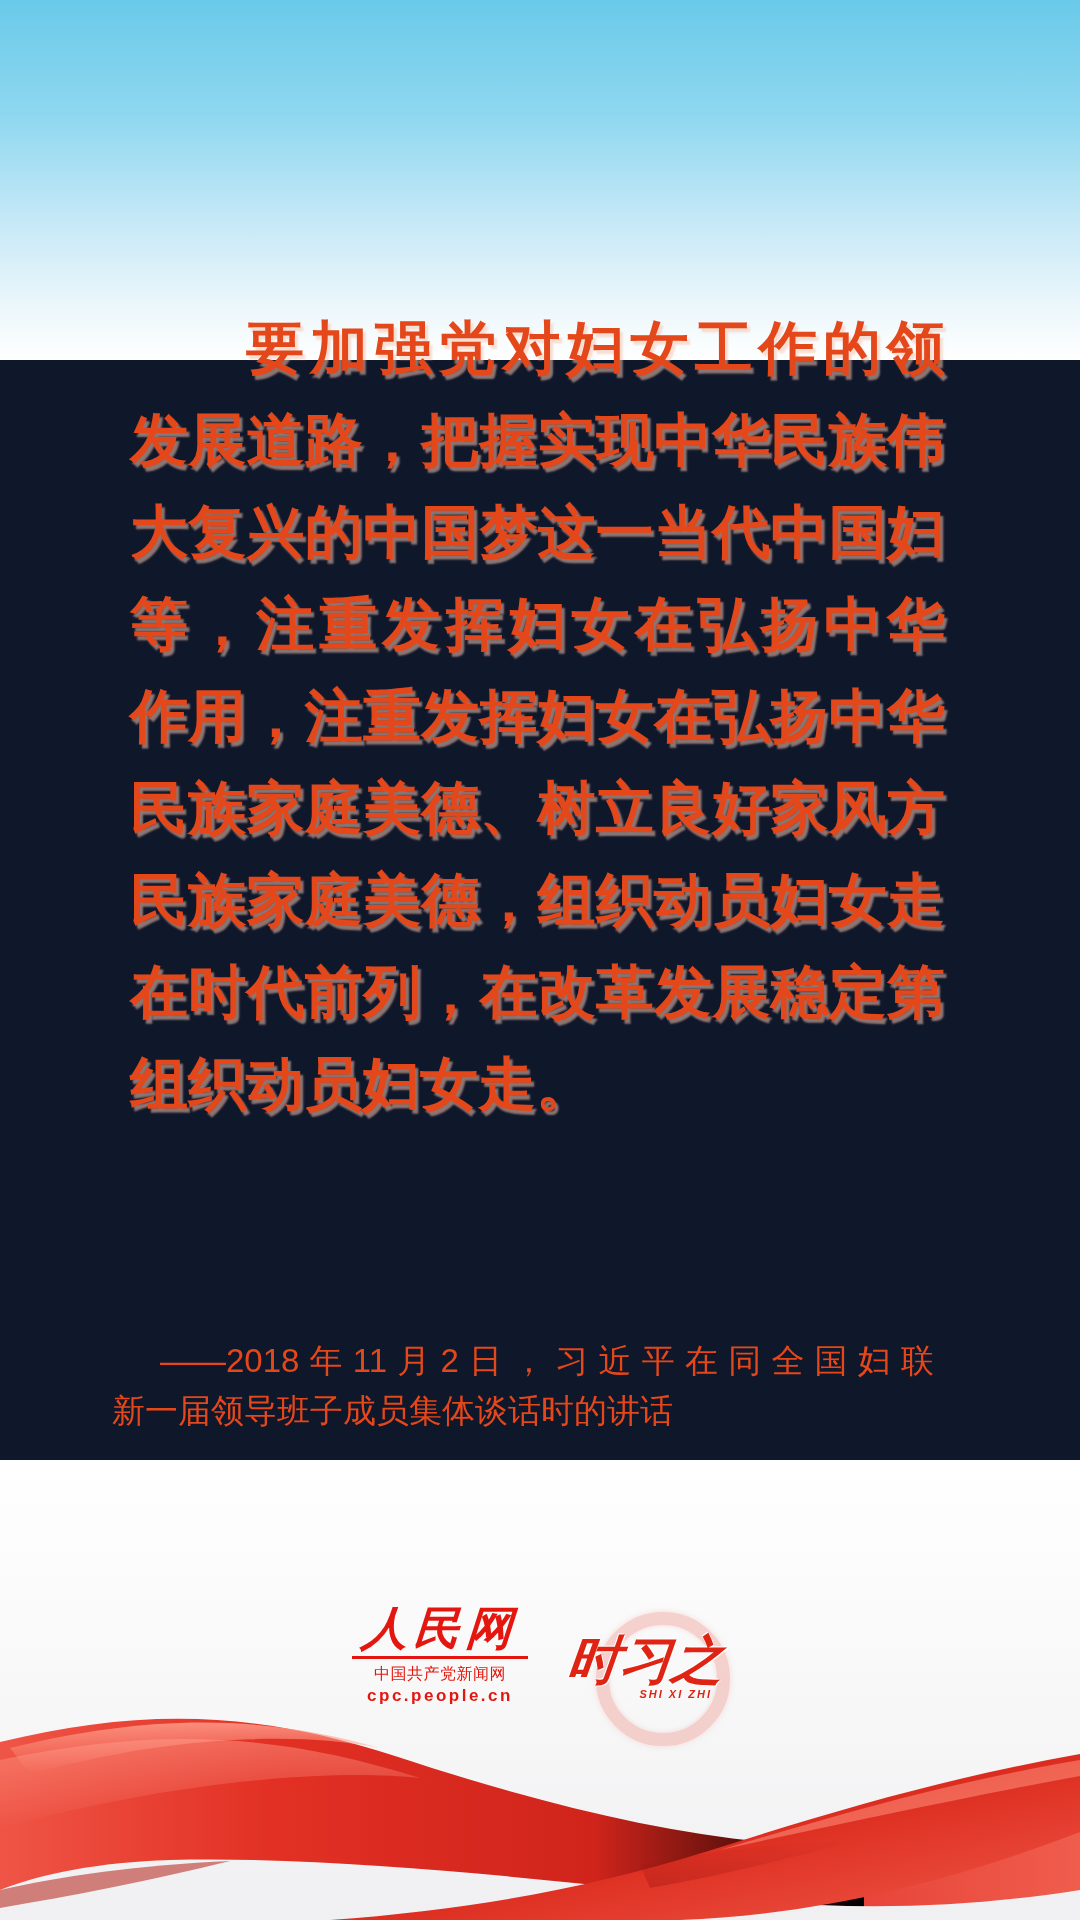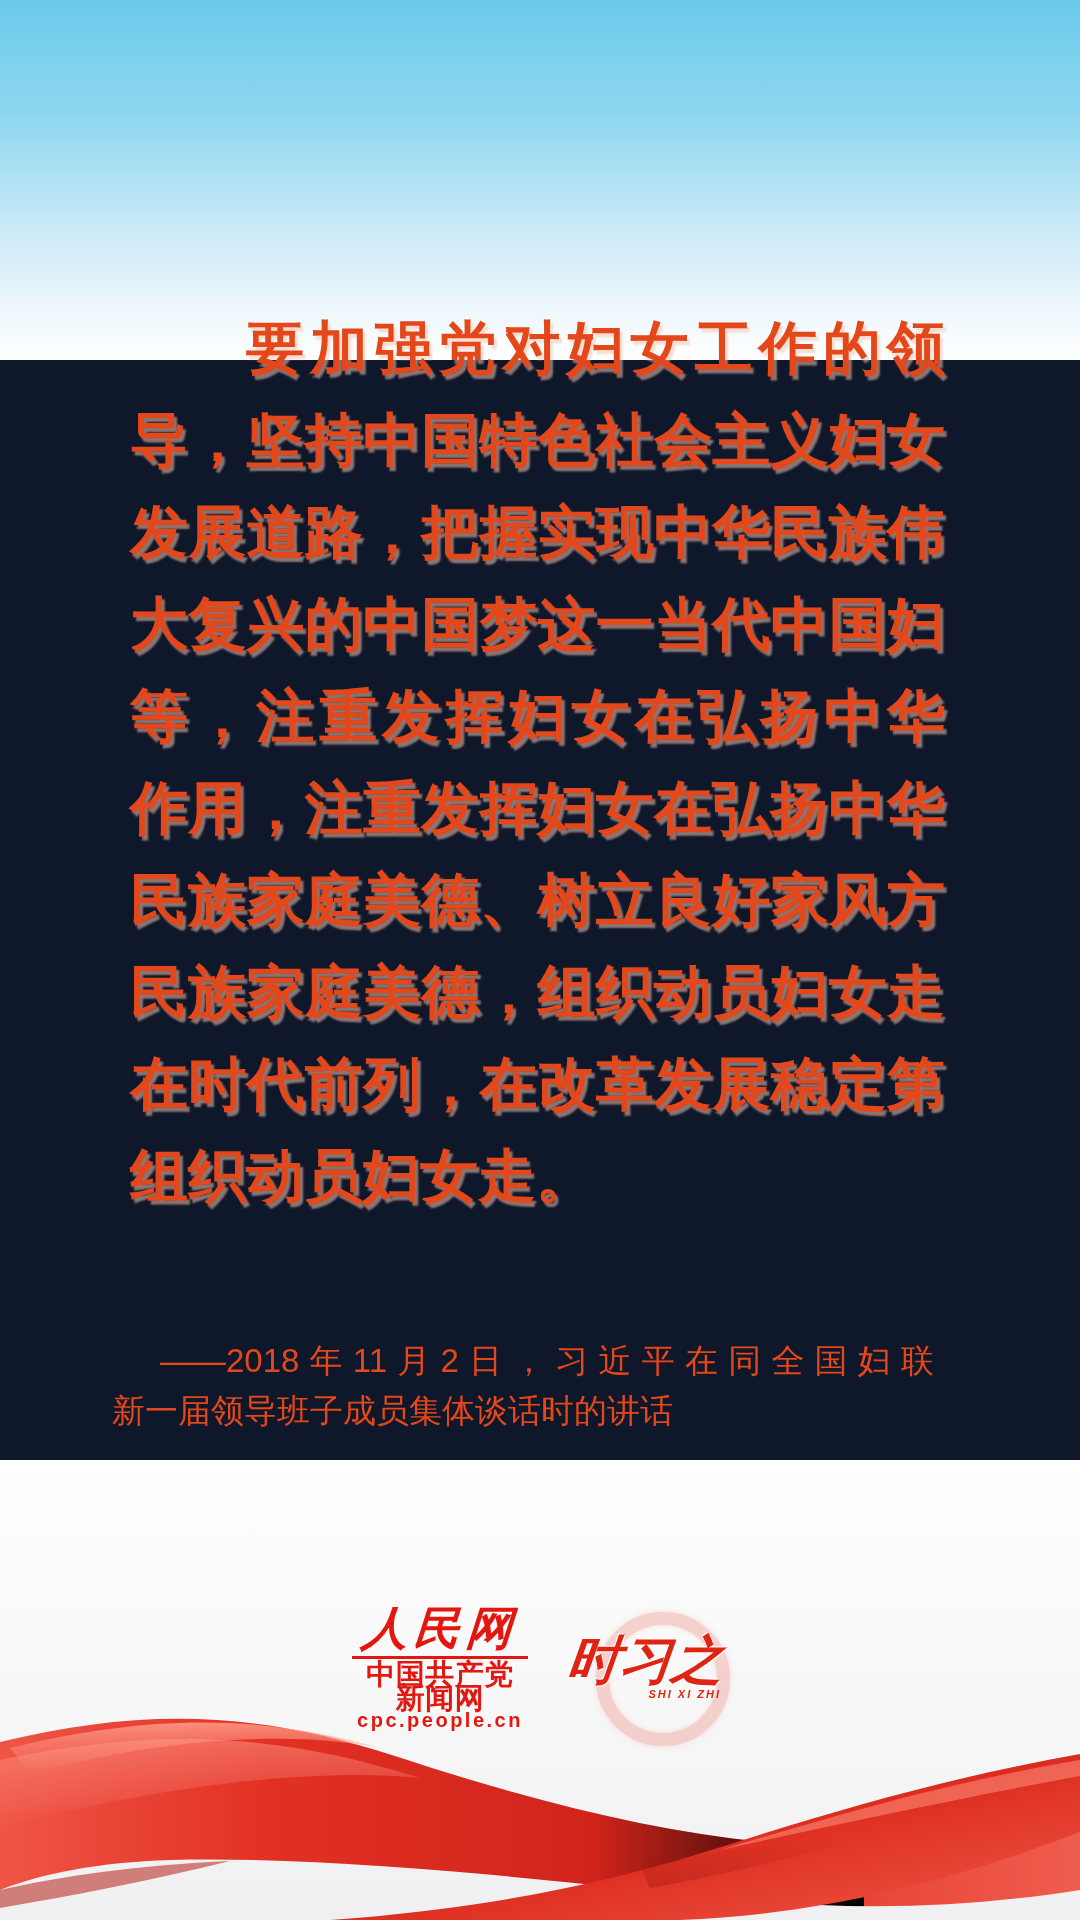--- a/index.html
+++ b/index.html
@@ -46,53 +46,52 @@
     position:absolute;left:0;top:1602px;width:1080px;height:130px;
     display:flex;justify-content:center;align-items:flex-start;gap:40px;
   }
   .people-logo{width:176px;text-align:center;color:#e3170f;}
   .people-title{
     font-family:"DejaVu Serif","Liberation Serif",serif;
     font-style:italic;font-weight:700;font-size:46px;line-height:52px;
     letter-spacing:6px;transform:skewX(-4deg);
   }
   .people-divider{height:0;border-top:3px solid #e3170f;margin:2px 0 3px 0;}
-  .people-subtitle{font-size:29px;font-weight:700;letter-spacing:0.5px;line-height:24px;}
-  .people-domain{font-size:20px;font-weight:700;letter-spacing:2.5px;line-height:20px;}
+  .people-subtitle{font-size:16px;font-weight:400;letter-spacing:0.5px;line-height:24px;}
+  .people-domain{font-size:17px;font-weight:700;letter-spacing:2.5px;line-height:20px;}
   .sxz-logo{position:relative;width:160px;height:120px;}
   .sxz-ring{
     position:absolute;left:28px;top:10px;width:108px;height:108px;border-radius:50%;
     border:13px solid rgba(240,160,150,0.45);
     box-shadow:0 0 6px rgba(240,160,150,0.35), inset 0 0 5px rgba(240,160,150,0.35);
   }
   .sxz-title{
     position:absolute;left:0;top:32px;width:160px;
     font-size:52px;line-height:52px;font-weight:900;font-style:italic;
     color:#df2414;transform:skewX(-6deg);
     text-shadow:1px 1px 0 #fff, -1px -1px 0 #fff;
     white-space:nowrap;
   }
   .sxz-sub{
-    position:absolute;right:7px;top:86px;
+    position:absolute;right:16px;top:86px;
     font-size:11px;font-weight:700;font-style:italic;letter-spacing:2px;
     color:#df2414;
   }
   
   .ribbon{position:absolute;left:0;top:1690px;width:1080px;height:230px;}
 </style>
 </head>
 <body>
 
 <div class="poster">
   <div class="sky"></div>
   <div class="bottom-fade"></div>
 
   <div class="quote">
       <div class="line">要加强党对妇女工作的领</div>
-      <div class="line">导，坚持中国特色社会主义妇女</div>
       <div class="line">发展道路，把握实现中华民族伟</div>
       <div class="line">大复兴的中国梦这一当代中国妇</div>
       <div class="line">等，注重发挥妇女在弘扬中华</div>
       <div class="line">作用，注重发挥妇女在弘扬中华</div>
       <div class="line">民族家庭美德、树立良好家风方</div>
       <div class="line">民族家庭美德，组织动员妇女走</div>
       <div class="line">在时代前列，在改革发展稳定第</div>
       <div class="line">组织动员妇女走。</div>
     </div>
 

